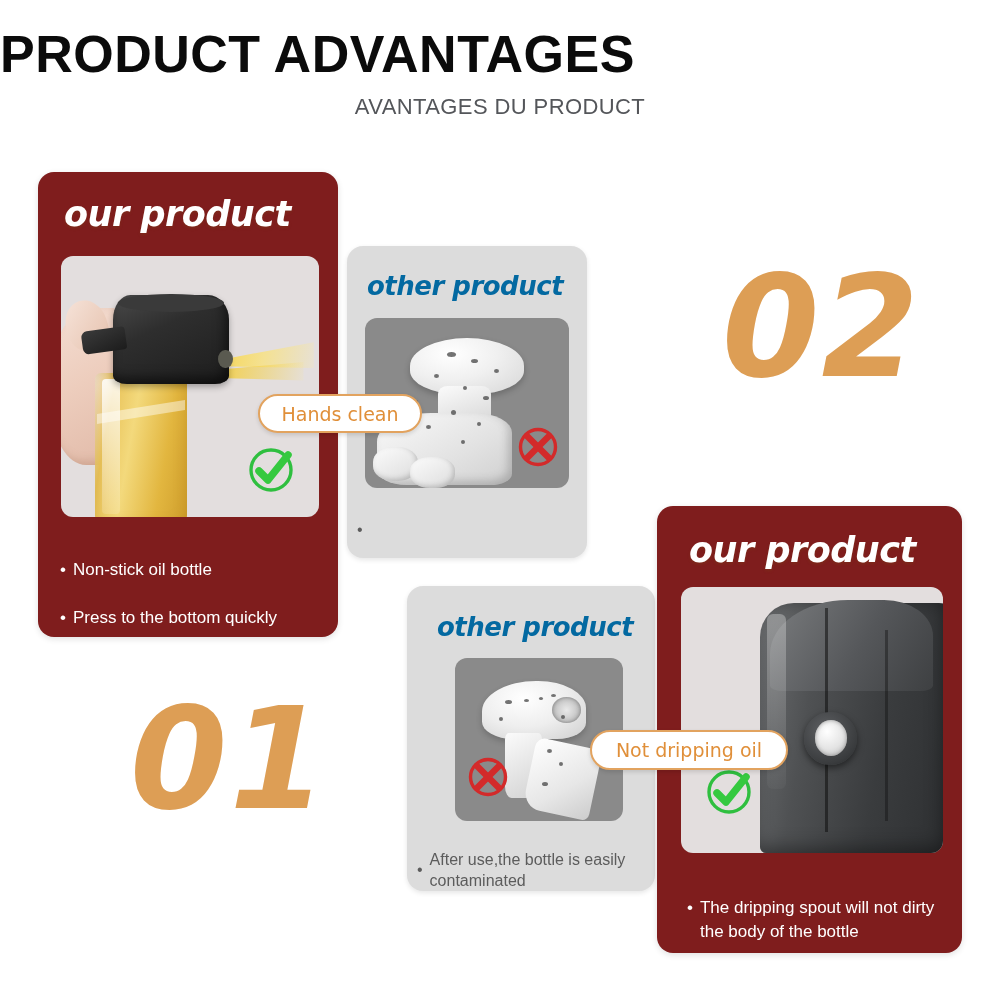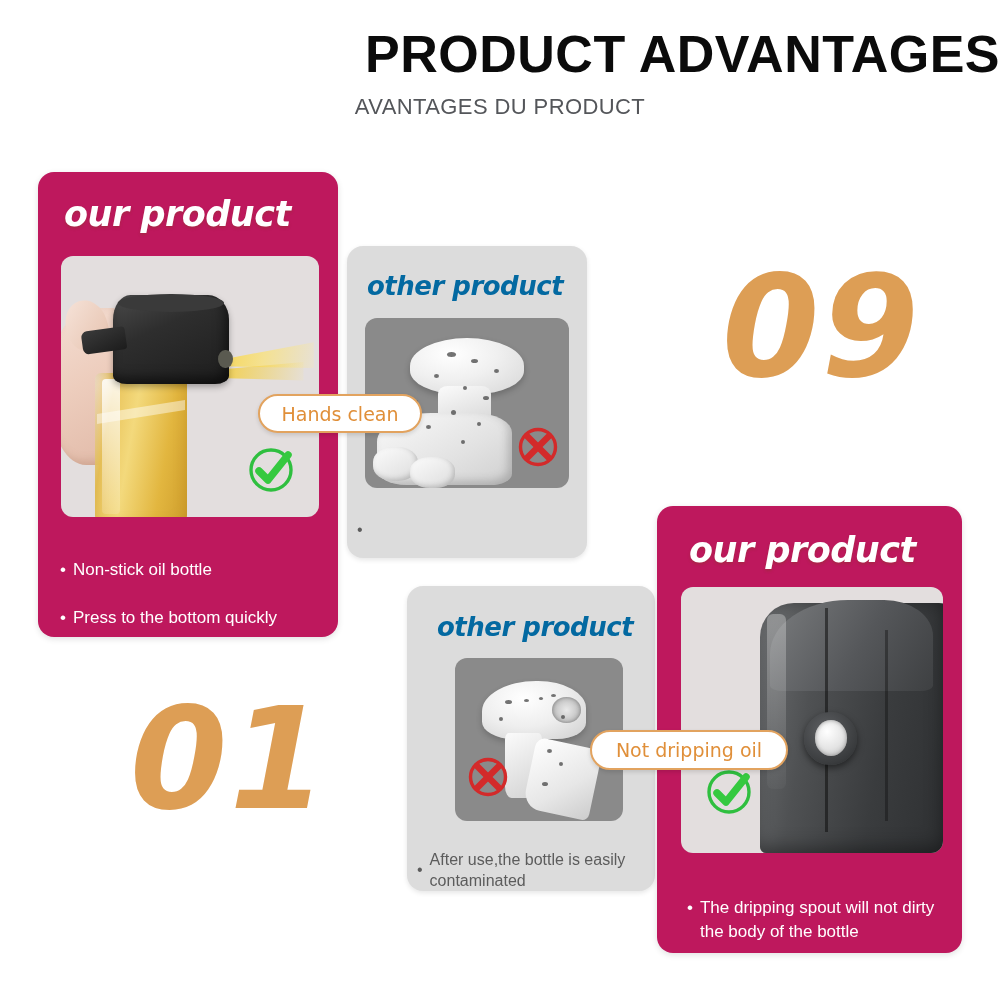--- a/index.html
+++ b/index.html
@@ -14,21 +14,21 @@
     overflow: hidden;
     font-family: "Liberation Sans", sans-serif;
     -webkit-font-smoothing: antialiased;
   }
 
   
   .page-title {
     position: absolute;
     left: 0; top: 24px;
     width: 1000px;
-    text-align: right;
+    text-align: left;
     font-size: 52px;
     font-weight: 700;
     letter-spacing: 0.5px;
     color: #0b0b0b;
     font-family: "Liberation Sans", sans-serif;
   }
   .page-subtitle {
     position: absolute;
     left: 0; top: 94px;
     width: 1000px;
@@ -39,21 +39,21 @@
     color: #54565a;
   }
 
   
   .card {
     position: absolute;
     box-sizing: border-box;
     border-radius: 16px;
   }
   .card-our {
-    background: #be185d;
+    background: #7f1d1d;
     box-shadow: 0 2px 6px rgba(0,0,0,0.12);
   }
   .card-other {
     background: #dcdcdc;
     box-shadow: 0 2px 5px rgba(0,0,0,0.10);
   }
 
   .card-heading {
     position: absolute;
     font-style: italic;
@@ -403,21 +403,21 @@
     </div>
     <div class="bullet-row">
       <span class="bullet-dot">•</span>
       <span>Double the effect</span>
     </div>
   </div>
 </div>
 
 <div class="pill" style="left:258px; top:394px; width:160px; height:35px;text-align:right;">Hands clean</div>
 
-<div class="step-number" style="left:722px; top:258px;">09</div>
+<div class="step-number" style="left:722px; top:258px;">02</div>
 
 <div class="card card-other" style="left:407px; top:586px; width:248px; height:305px; z-index:10;">
   <div class="card-heading heading-other" style="left:30px; top:26px; font-size:26px;">other product</div>
 
   <div class="photo photo-dark" style="left:48px; top:72px; width:168px; height:163px;">
     <div class="ill o2-head"></div>
     <div class="ill o2-ring"></div>
     <div class="ill o2-stem"></div>
     <div class="ill o2-blade"></div>
     <div class="speck" style="left:30%; top:26%; width:7px; height:4px;"></div>

